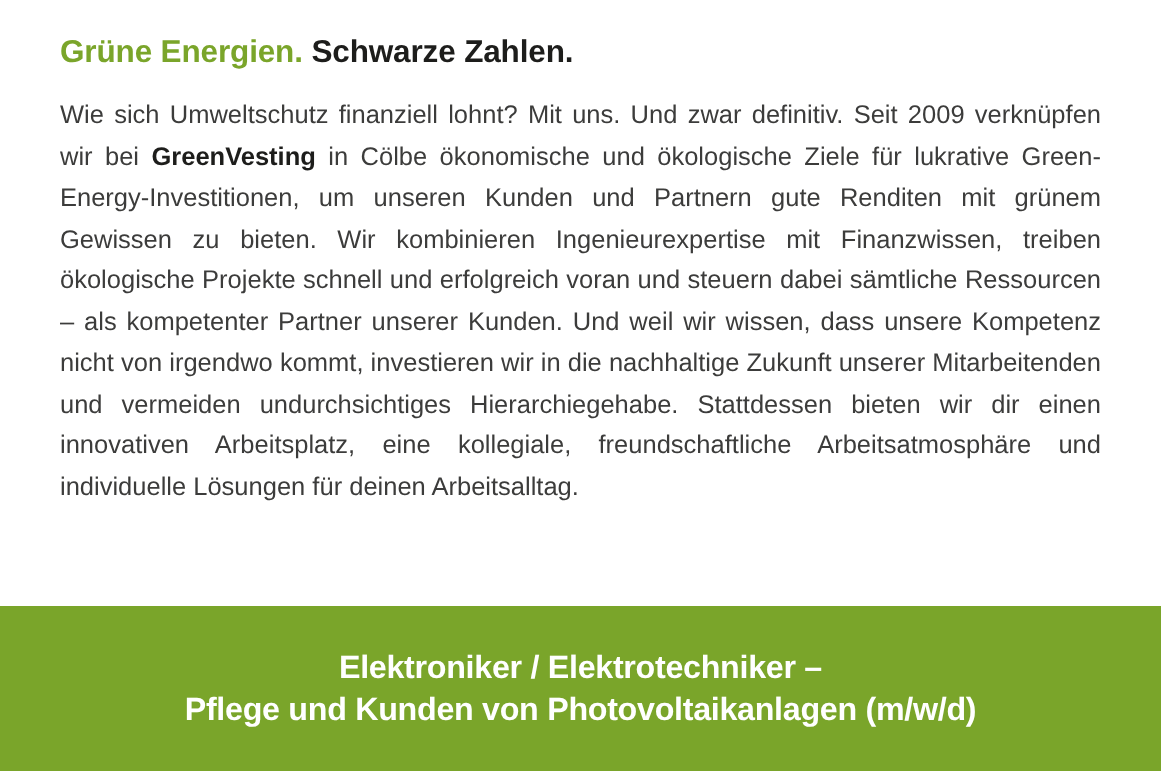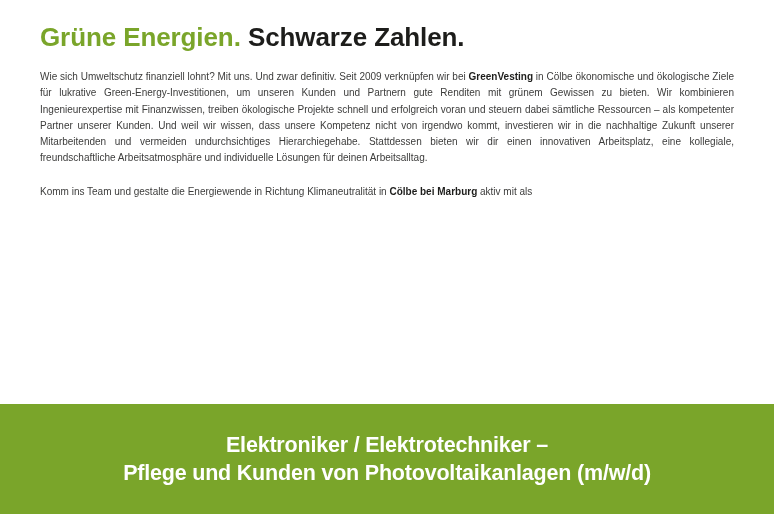--- a/index.html
+++ b/index.html
@@ -17,34 +17,34 @@
   .page {
     position: relative;
     width: 774px;
     height: 514px;
     box-sizing: border-box;
   }
   .content {
     padding: 22px 40px 0 40px;
   }
   .headline {
-    font-size: 26px;
+    font-size: 21px;
     font-weight: bold;
     line-height: 1.2;
     margin: 0 0 16px 0;
     letter-spacing: -0.1px;
   }
   .headline .green {
     color: #7aa52a;
   }
   .headline .dark {
     color: #1d1d1b;
   }
   p.body {
-    font-size: 10px;
+    font-size: 17px;
     line-height: 1.62;
     margin: 4px 0 18px 0;
     text-align: justify;
     color: #3c3c3b;
   }
   p.body.last {
     margin-bottom: 0;
   }
   .b {
     font-weight: bold;
@@ -84,23 +84,20 @@
     <h1 class="headline">
       <span class="green">Grüne Energien.</span>
       <span class="dark">Schwarze Zahlen.</span>
     </h1>
 
     <p class="body">
       <span>Wie sich Umweltschutz finanziell lohnt? Mit uns. Und zwar definitiv. Seit 2009 verknüpfen wir bei </span><span class="b">GreenVesting</span><span> in Cölbe ökonomische und ökologische Ziele für lukrative Green-Energy-Investitionen, um unseren Kunden und Partnern gute Renditen mit grünem Gewissen zu bieten. Wir kombinieren Ingenieurexpertise mit Finanzwissen, treiben ökologische Projekte schnell und erfolgreich voran und steuern dabei sämtliche Ressourcen – als kompetenter Partner unserer Kunden. Und weil wir wissen, dass unsere Kompetenz nicht von irgendwo kommt, investieren wir in die nachhaltige Zukunft unserer Mitarbeitenden und vermeiden undurchsichtiges Hierarchiegehabe. Stattdessen bieten wir dir einen innovativen Arbeitsplatz, eine kollegiale, freundschaftliche Arbeitsatmosphäre und individuelle Lösungen für deinen Arbeitsalltag.</span>
     </p>
 
 
-    <p class="body last">
-      <span>Komm ins Team und gestalte die Energiewende in Richtung Klimaneutralität in </span><span class="b">Cölbe bei Marburg</span><span> aktiv mit als</span>
-    </p>
 
   </div>
 
   <div class="banner">
     <div class="banner-title">
       <span class="banner-line">Elektroniker / Elektrotechniker –</span>
       <span class="banner-line">Pflege und Kunden von Photovoltaikanlagen (m/w/d)</span>
     </div>
   </div>
 

